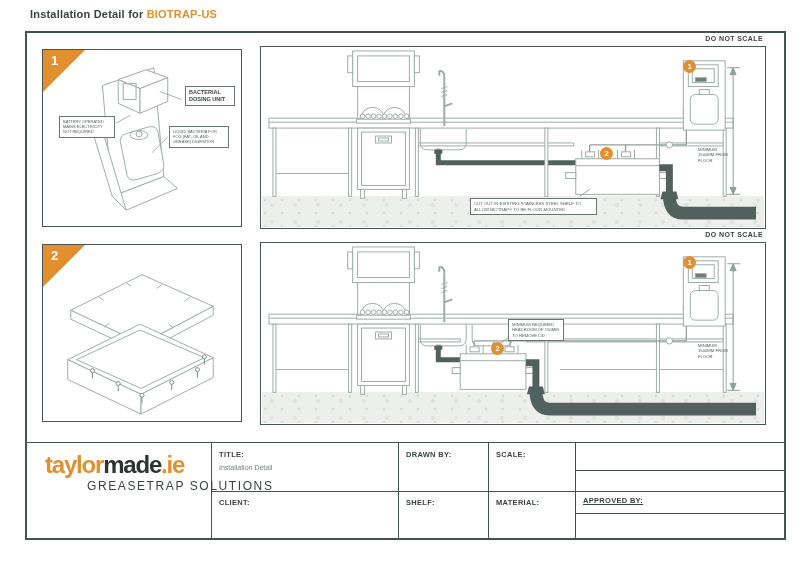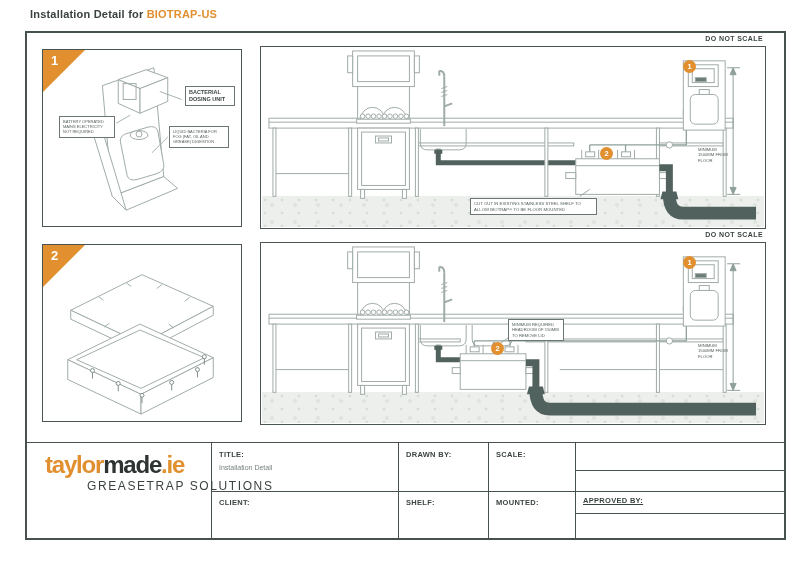--- a/index.html
+++ b/index.html
@@ -370,18 +370,18 @@
         <span class="o">taylor</span><span>made</span><span class="o">.ie</span>
       </div>
       <div class="tagline">GREASETRAP SOLUTIONS</div>
 
       <div class="tb-label" style="left:192px; top:7px;">TITLE:</div>
       <div class="tb-value" style="left:192px; top:21px;">Installation Detail</div>
       <div class="tb-label" style="left:192px; top:55px;">CLIENT:</div>
       <div class="tb-label" style="left:379px; top:7px;">DRAWN BY:</div>
       <div class="tb-label" style="left:379px; top:55px;">SHELF:</div>
       <div class="tb-label" style="left:469px; top:7px;">SCALE:</div>
-      <div class="tb-label" style="left:469px; top:55px;">MOUNTED:</div>
+      <div class="tb-label" style="left:469px; top:55px;">MATERIAL:</div>
       <div class="tb-label" style="left:556px; top:53px;text-decoration:underline;">APPROVED BY:</div>
     </div>
 
   </div>
 </div>
 
 </body></html>

